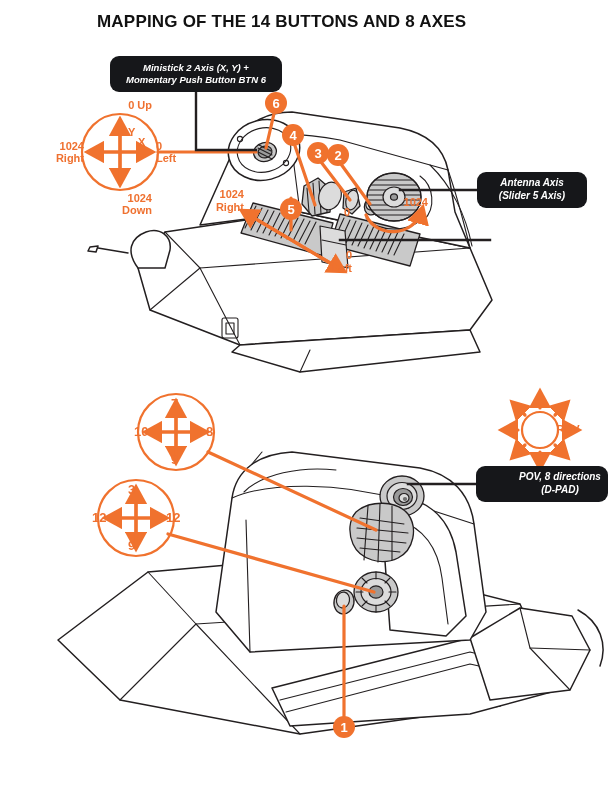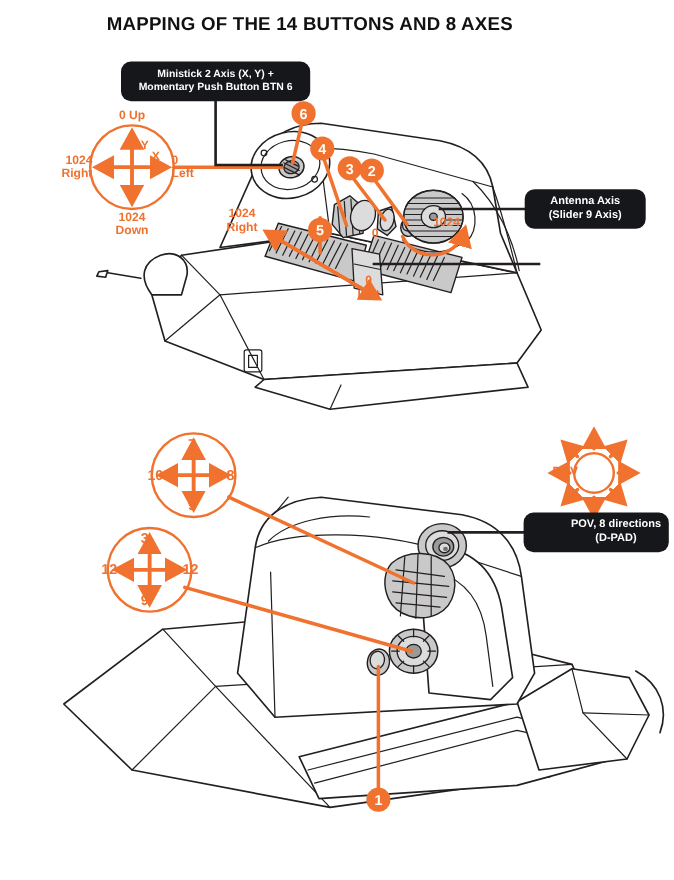--- a/index.html
+++ b/index.html
@@ -14,31 +14,31 @@
   .ttl{
     position:absolute;left:52px;top:12px;
     font-size:17px;font-weight:bold;letter-spacing:.2px;
     color:#111111;white-space:nowrap;margin-left:45px;
   }
   
   .callout{
     position:absolute;background:#16171a;color:#ffffff;
     border-radius:9px;text-align:center;font-weight:bold;
     display:flex;flex-direction:column;justify-content:center;align-items:center;
-    line-height:1.28;box-sizing:border-box;
+    line-height:1.28;box-sizing:border-box;font-style:italic;
   }
   .callout span{display:block;white-space:nowrap;}
   #callout-ministick{left:110px;top:56px;width:172px;height:36px;font-size:9.5px;padding:0 5px;}
   #callout-antenna{left:477px;top:172px;width:110px;height:36px;font-size:10px;}
   #callout-rocker{left:490px;top:222px;width:110px;height:36px;font-size:10px;}
   #callout-pov{left:476px;top:466px;width:132px;height:36px;font-size:10px;padding-left:36px;}
   
   .otxt{
     position:absolute;color:#ef7130;font-weight:bold;
-    text-align:center;line-height:1.12;white-space:nowrap;
+    text-align:right;line-height:1.12;white-space:nowrap;
   }
   .axlabel{position:absolute;color:#ef7130;font-weight:bold;font-size:11px;}
   
   .badge{
     position:absolute;width:22px;height:22px;border-radius:50%;
     background:#f0722e;color:#ffffff;font-size:13px;font-weight:bold;
     display:flex;align-items:center;justify-content:center;
     box-sizing:border-box;
   }
   .hatnum{position:absolute;color:#ef7130;font-weight:bold;font-size:13px;}
@@ -266,21 +266,21 @@
       <path class="lead" d="M408,484 L476,484"></path>
     </g>
   </svg>
 
   <div class="callout" id="callout-ministick">
     <span>Ministick 2 Axis (X, Y) +</span>
     <span>Momentary Push Button BTN 6</span>
   </div>
   <div class="callout" id="callout-antenna">
     <span>Antenna Axis</span>
-    <span>(Slider 9 Axis)</span>
+    <span>(Slider 5 Axis)</span>
   </div>
   <div class="callout" id="callout-pov">
     <span>POV, 8 directions</span>
     <span>(D-PAD)</span>
   </div>
 
   <div class="otxt" style="left:88px;top:99px;width:64px;font-size:11px;">0 Up</div>
   <div class="otxt" style="left:88px;top:192px;width:64px;font-size:11px;">1024</div>
   <div class="otxt" style="left:88px;top:204px;width:64px;font-size:11px;">Down</div>
   <div class="otxt" style="left:42px;top:140px;width:42px;font-size:11px;text-align:right;">1024</div>
@@ -308,15 +308,15 @@
   <div class="hatnum" style="left:171px;top:396px;">7</div>
   <div class="hatnum" style="left:206px;top:424px;">8</div>
   <div class="hatnum" style="left:171px;top:452px;">9</div>
   <div class="hatnum" style="left:134px;top:424px;">10</div>
 
   <div class="hatnum" style="left:128px;top:482px;">3</div>
   <div class="hatnum" style="left:166px;top:510px;">12</div>
   <div class="hatnum" style="left:128px;top:538px;">9</div>
   <div class="hatnum" style="left:92px;top:510px;">12</div>
 
-  <div class="povtxt" style="left:494px;top:423px;width:40px;text-align:center;">POV</div>
+  <div class="povtxt" style="left:548px;top:423px;width:40px;text-align:center;">POV</div>
 
 </div>
 
 </body></html>

